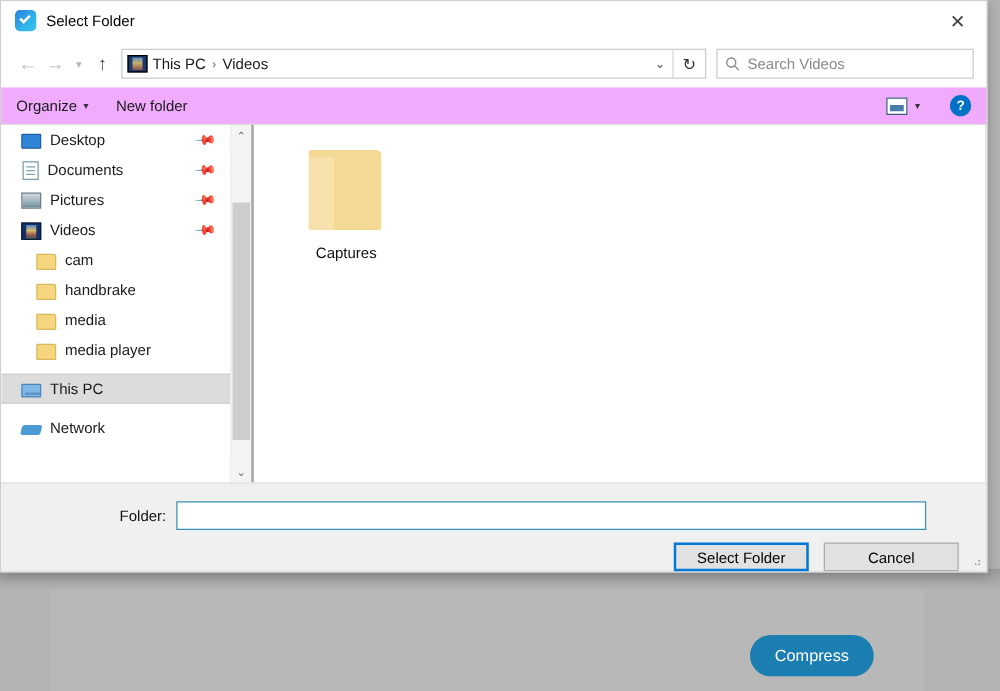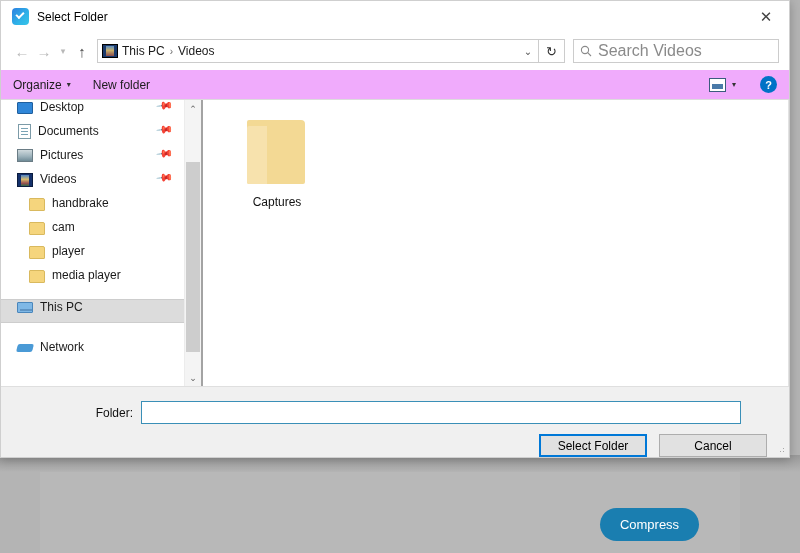--- a/index.html
+++ b/index.html
@@ -200,21 +200,21 @@
     box-sizing: border-box;
     flex: none;
   }
   #search-icon {
     width: 24px;
     display: flex; align-items: center; justify-content: center;
     color: #888; font-size: 12px;
   }
   #search-placeholder {
     color: #8a8a8a;
-    font-size: 16px;
+    font-size: 12px;
   }
 
   
   #toolbar {
     height: 30px;
     background: #f0abfc;
     border-bottom: 1px solid #dcdcdc;
     display: flex;
     align-items: center;
     padding: 0 12px;
@@ -283,20 +283,21 @@
   #sidebar {
     width: 183px;
     position: relative;
     background: #ffffff;
     overflow: hidden;
     flex: none;
   }
   .tree-item {
     height: 24px;
     display: flex;
+    align-items: center;
     padding-left: 16px;
     font-size: 12px;
     color: #1a1a1a;
     cursor: pointer;
     position: relative;
     box-sizing: border-box;
   }
   .tree-item.indent { padding-left: 28px; }
   .tree-item.selected {
     background: #dcdcdc;
@@ -643,39 +644,39 @@
         <span class="tree-label">Pictures</span>
         <span class="pin">📌</span>
       </div>
       <div class="tree-item">
         <span class="ticon ic-video"></span>
         <span class="tree-label">Videos</span>
         <span class="pin">📌</span>
       </div>
       <div class="tree-item indent">
         <span class="ticon ic-folder"></span>
-        <span class="tree-label">handbrake</span>
+        <span class="tree-label">cam</span>
       </div>
       <div class="tree-item indent">
         <span class="ticon ic-folder"></span>
-        <span class="tree-label">cam</span>
+        <span class="tree-label">handbrake</span>
       </div>
       <div class="tree-item indent">
         <span class="ticon ic-folder"></span>
-        <span class="tree-label">player</span>
+        <span class="tree-label">media</span>
       </div>
       <div class="tree-item indent">
         <span class="ticon ic-folder"></span>
         <span class="tree-label">media player</span>
       </div>
       <div class="tree-item selected" style="margin-top:7px">
         <span class="ticon ic-thispc"></span>
         <span class="tree-label">This PC</span>
       </div>
-      <div class="tree-item" style="margin-top:17px">
+      <div class="tree-item" style="margin-top:7px">
         <span class="ticon ic-network"></span>
         <span class="tree-label">Network</span>
       </div>
     </div>
 
     <div id="sb-scroll">
       <div class="sb-arrow">⌃</div>
       <div id="sb-thumb"></div>
       <div class="sb-arrow bottom">⌄</div>
     </div>

